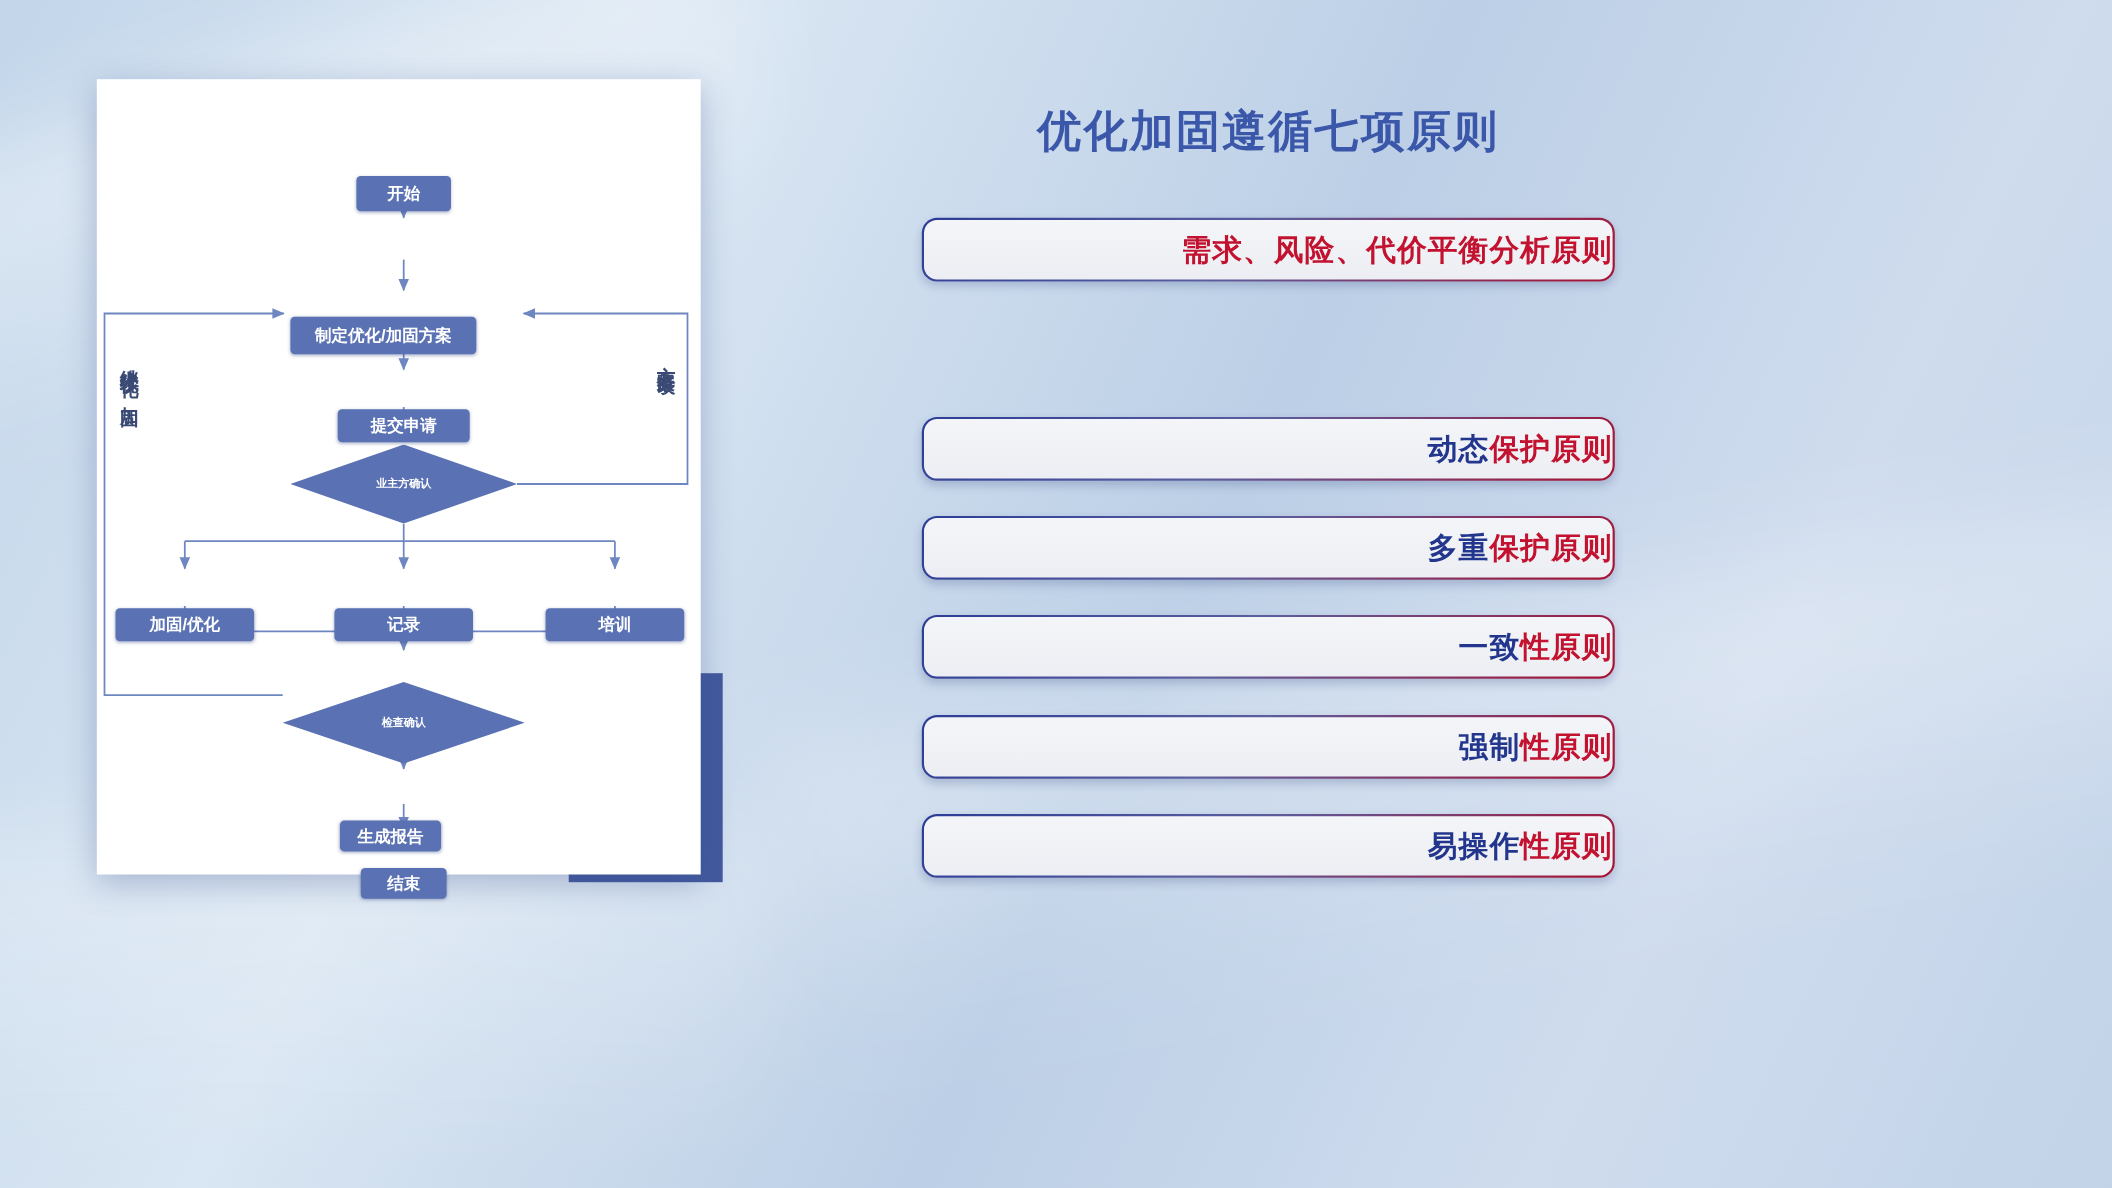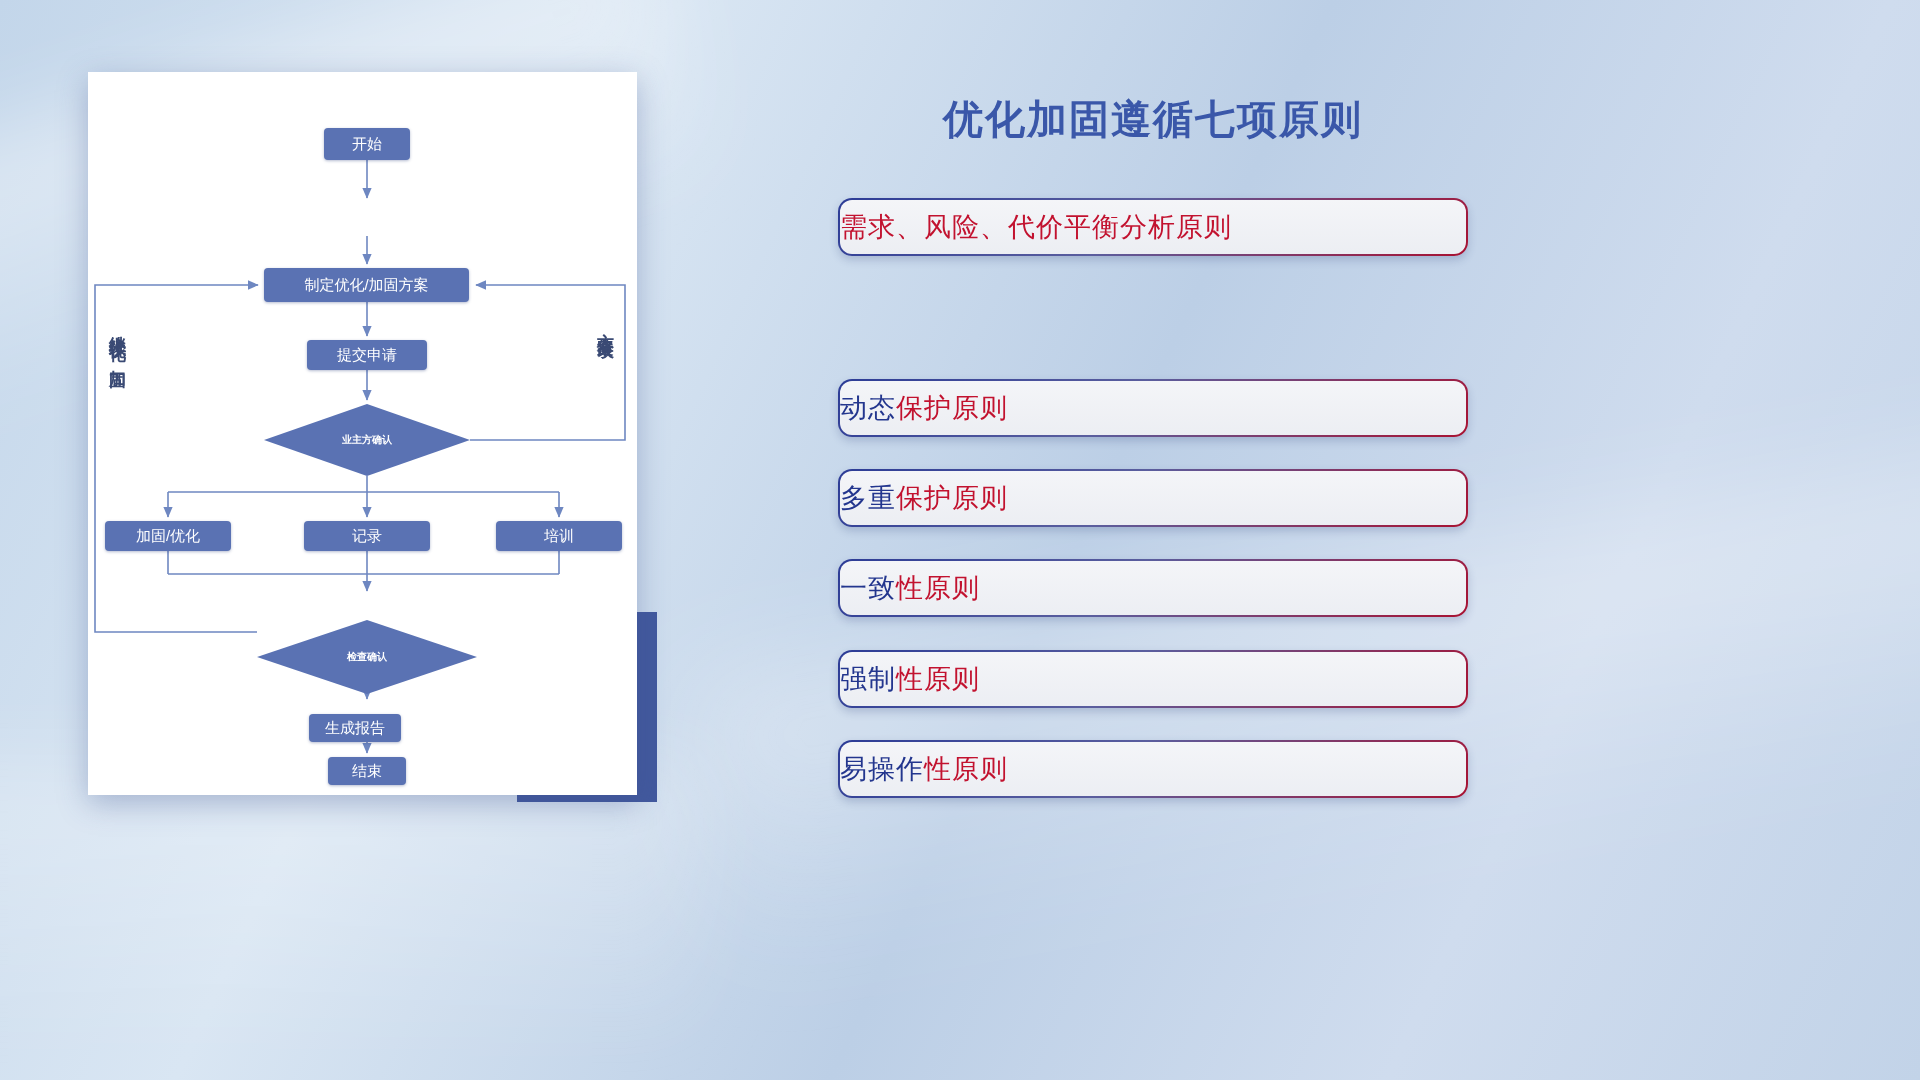--- a/index.html
+++ b/index.html
@@ -17,38 +17,38 @@
   
   .card-shadow-block{position:absolute;left:517px;top:612px;width:140px;height:190px;
     background:#42599e;z-index:1;}
 
   
   .flow-card{position:absolute;left:88px;top:72px;width:549px;height:723px;background:#ffffff;
     box-shadow:0 8px 28px rgba(60,80,140,.35);z-index:2;}
   .flow-lines{position:absolute;left:0;top:0;z-index:1;}
 
   .fnode{position:absolute;background:#5a72b3;color:#fff;display:flex;align-items:center;
-    justify-content:center;font-weight:normal;border-radius:4px;z-index:2;font-size:15px;
-    box-shadow:0 1px 3px rgba(40,60,120,.35);}
+    justify-content:center;font-weight:bold;border-radius:4px;z-index:2;font-size:15px;
+    box-shadow:0 1px 3px rgba(40,60,120,.35);margin-top:32px;}
   .fdiamond{position:absolute;background:#5a72b3;color:#fff;display:flex;align-items:center;
     justify-content:center;font-weight:bold;z-index:2;font-size:10px;
     clip-path:polygon(50% 0,100% 50%,50% 100%,0 50%);}
   .vlabel{position:absolute;writing-mode:vertical-lr;text-orientation:upright;
     font-weight:bold;color:#3a4a74;font-size:17px;letter-spacing:3px;z-index:2;}
 
   
   .panel-title{position:absolute;left:838px;top:92px;width:630px;text-align:center;
     font-size:40px;font-weight:bold;color:#3a57a9;letter-spacing:2px;z-index:2;}
   .principle{position:absolute;left:838px;width:630px;height:58px;border-radius:14px;
     padding:2px;box-sizing:border-box;
     background:linear-gradient(135deg,#2c3c96 0%,#5a5e9e 45%,#a81232 100%);
     box-shadow:0 4px 8px rgba(40,60,120,.22);z-index:2;}
   .principle-inner{width:100%;height:100%;border-radius:12px;
     background:linear-gradient(180deg,#f4f5f8 0%,#eceef3 100%);
-    display:flex;align-items:center;justify-content:flex-start;font-size:27px;font-weight:normal;
+    display:flex;align-items:center;justify-content:flex-end;font-size:27px;font-weight:bold;
     letter-spacing:1px;}
   .p-blue{color:#23368e;}
   .p-red{color:#c2122f;}
 </style>
 </head>
 <body>
 
 <div class="stage">
   <div class="streak s1"></div>
   <div class="streak s2"></div>
@@ -78,21 +78,21 @@
         <line x1="80" y1="502" x2="471" y2="502"></line>
         <line x1="279" y1="479" x2="279" y2="519" marker-end="url(#arr)"></line>
         <line x1="279" y1="597" x2="279" y2="627" marker-end="url(#arr)"></line>
         <line x1="279" y1="659" x2="279" y2="681" marker-end="url(#arr)"></line>
         <polyline points="382,368 537,368 537,213 388,213" marker-end="url(#arr)"></polyline>
         <polyline points="169,560 7,560 7,213 170,213" marker-end="url(#arr)"></polyline>
       </g>
     </svg>
 
     <div class="fnode" style="left:236px;top:56px;width:86px;height:32px;">开始</div>
-    <div class="fnode" style="left:176px;top:196px;width:205px;height:34px;">制定优化/加固方案</div>
+    <div class="fnode" style="left:176px;top:184px;width:169px;height:34px;">制定优化/加固方案</div>
     <div class="fnode" style="left:219px;top:268px;width:120px;height:30px;">提交申请</div>
     <div class="fdiamond" style="left:176px;top:332px;width:206px;height:72px;">业主方确认</div>
     <div class="fnode" style="left:17px;top:449px;width:126px;height:30px;">加固/优化</div>
     <div class="fnode" style="left:216px;top:449px;width:126px;height:30px;">记录</div>
     <div class="fnode" style="left:408px;top:449px;width:126px;height:30px;">培训</div>
     <div class="fdiamond" style="left:169px;top:548px;width:220px;height:74px;">检查确认</div>
     <div class="fnode" style="left:221px;top:642px;width:92px;height:28px;">生成报告</div>
     <div class="fnode" style="left:240px;top:685px;width:78px;height:28px;">结束</div>
 
     <div class="vlabel" style="left:18px;top:250px;">继续优化/加固</div>

